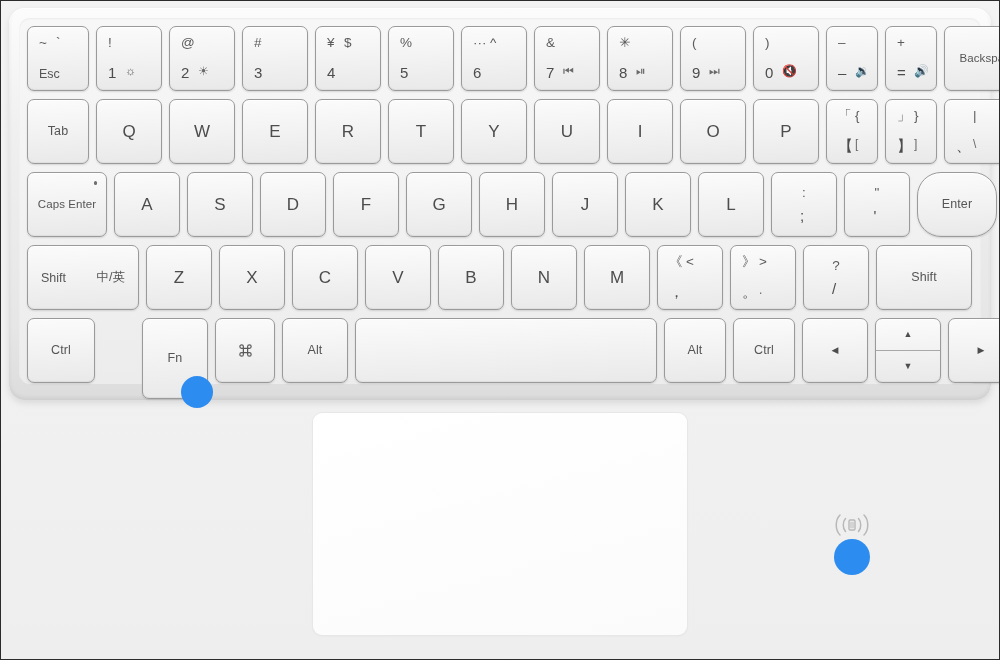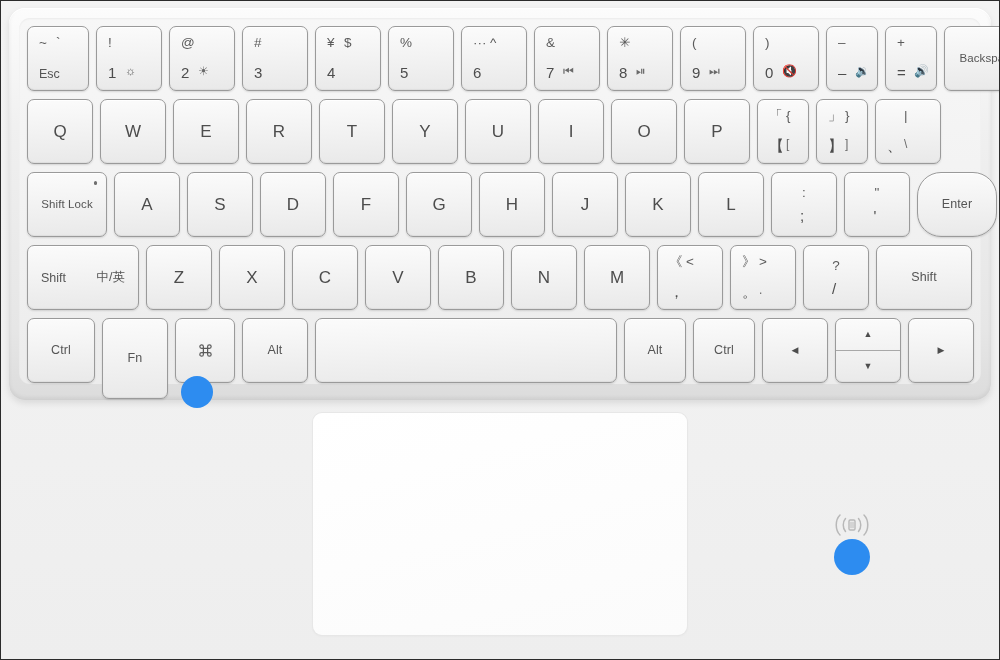--- a/index.html
+++ b/index.html
@@ -412,20 +412,23 @@
                 <span class="cell-l">=</span>
                 <span class="cell-r fn-ico">🔊</span>
               </div>
             </div>
           </div>
           <div class="key tall" style="width: 88px; height: 65px;">
             <span class="glyph-word sm">Backspace</span>
           </div>
         </div>
       <div class="krow" id="row2" style="top:81px; left:8px;">
+          <div class="key tall" style="width: 62px; height: 65px;">
+            <span class="glyph-word">Tab</span>
+          </div>
           <div class="key tall" style="width: 66px; height: 65px;">
             <span class="glyph-single">Q</span>
           </div>
           <div class="key tall" style="width: 66px; height: 65px;">
             <span class="glyph-single">W</span>
           </div>
           <div class="key tall" style="width: 66px; height: 65px;">
             <span class="glyph-single">E</span>
           </div>
           <div class="key tall" style="width: 66px; height: 65px;">
@@ -481,21 +484,21 @@
               </div>
               <div class="bot left-al">
                 <span class="cell-l">、</span>
                 <span class="cell-r fn-ico">\</span>
               </div>
             </div>
           </div>
         </div>
       <div class="krow" id="row3" style="top:154px; left:8px;">
           <div class="key tall" style="width: 80px; height: 65px;">
-            <span class="glyph-word sm">Shift Lock</span>
+            <span class="glyph-word sm">Caps Enter</span>
             <span class="caps-led"></span>
           </div>
           <div class="key tall" style="width: 66px; height: 65px;">
             <span class="glyph-single">A</span>
           </div>
           <div class="key tall" style="width: 66px; height: 65px;">
             <span class="glyph-single">S</span>
           </div>
           <div class="key tall" style="width: 66px; height: 65px;">
             <span class="glyph-single">D</span>
@@ -605,21 +608,21 @@
             </div>
           </div>
           <div class="key tall" style="width: 96px; height: 65px;">
             <span class="glyph-word">Shift</span>
           </div>
         </div>
       <div class="krow" id="row5" style="top:300px; left:8px;">
           <div class="key tall" style="width: 68px; height: 65px;">
             <span class="glyph-word">Ctrl</span>
           </div>
-          <div class="key tall" style="width: 66px; height: 81px;">
+          <div class="key tall" style="width: 66px; height: 81px; margin-left: 40px;">
             <span class="glyph-word">Fn</span>
           </div>
           <div class="key tall" style="width: 60px; height: 65px;">
             <span>
               <svg class="cmd-ico" viewBox="0 0 24 24" fill="none" stroke="#5a5a5a" stroke-width="1.7">
                 <path d="M9 9h6v6H9z"></path>
                 <path d="M9 9V6.5A2.5 2.5 0 1 0 6.5 9H9z"></path>
                 <path d="M15 9V6.5A2.5 2.5 0 1 1 17.5 9H15z"></path>
                 <path d="M9 15v2.5A2.5 2.5 0 1 1 6.5 15H9z"></path>
                 <path d="M15 15v2.5A2.5 2.5 0 1 0 17.5 15H15z"></path>

